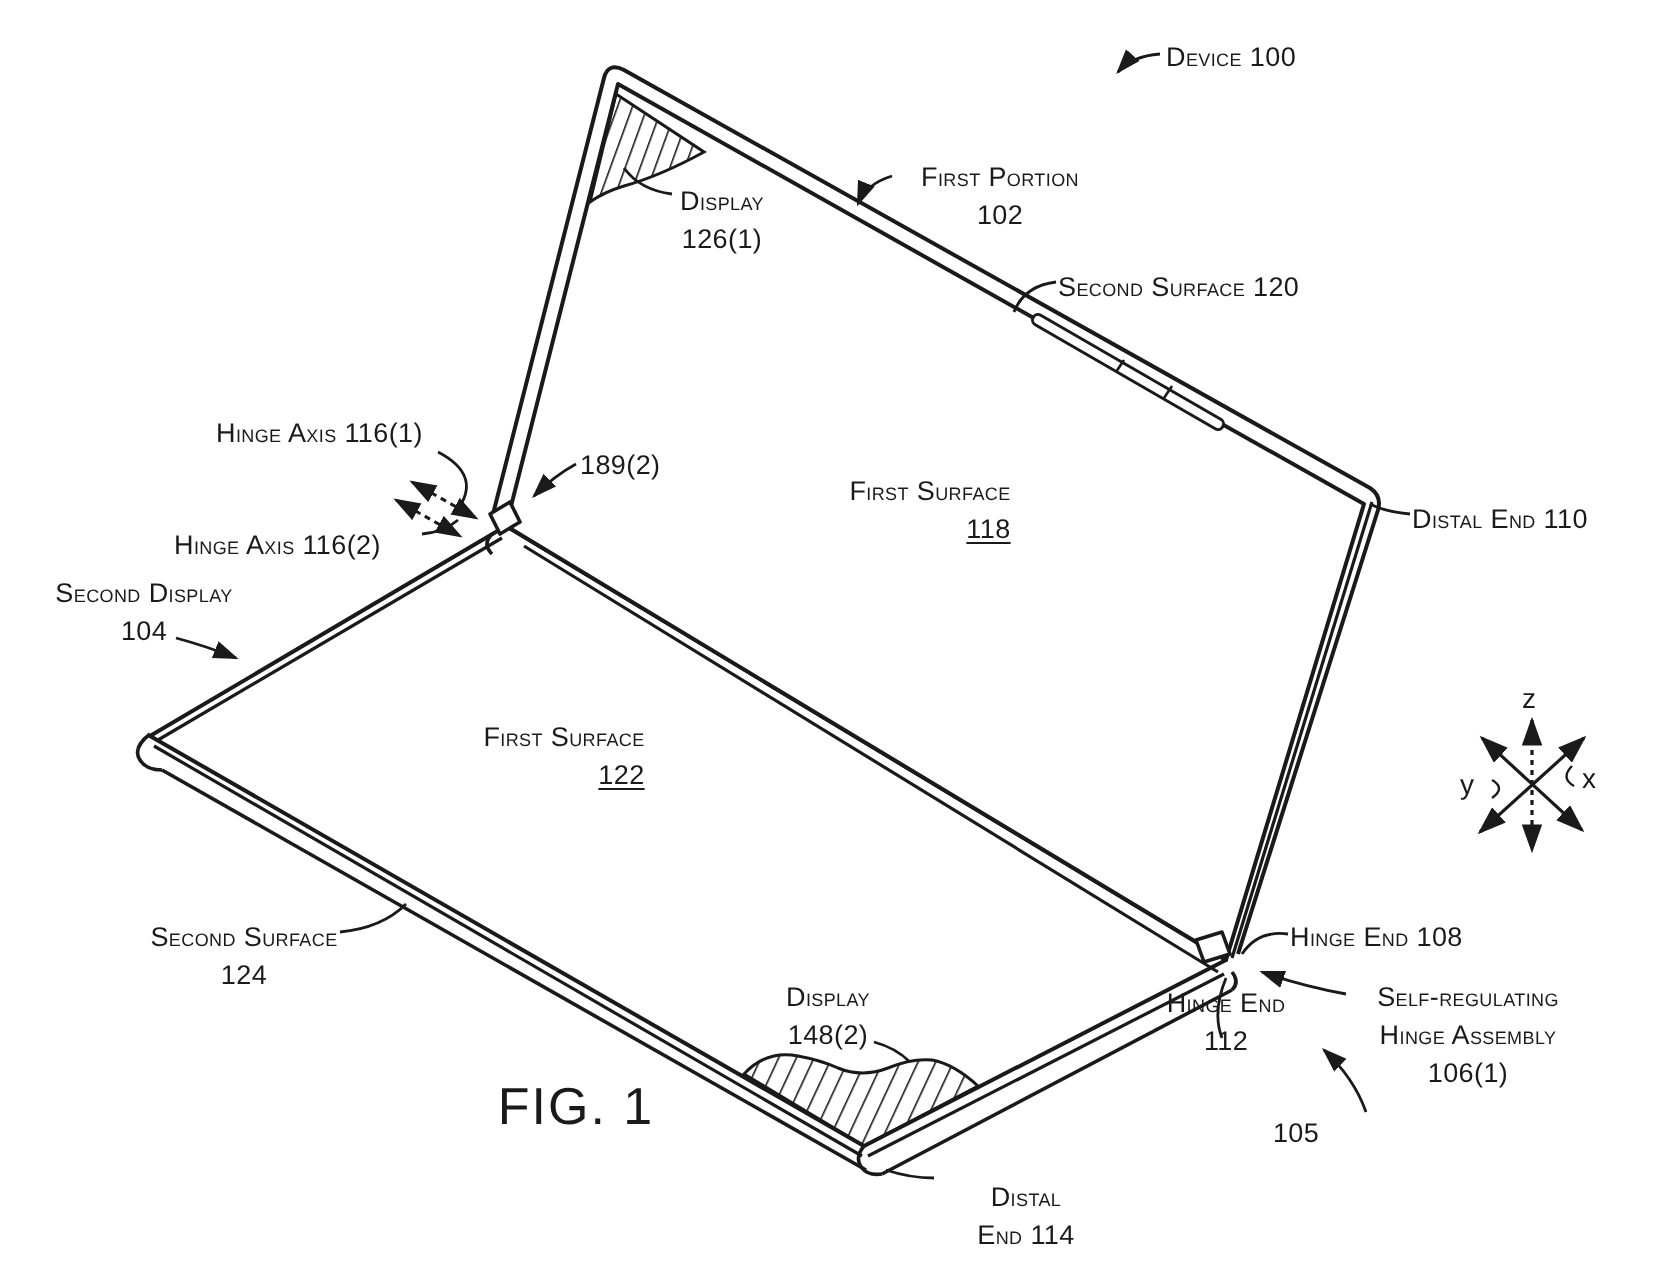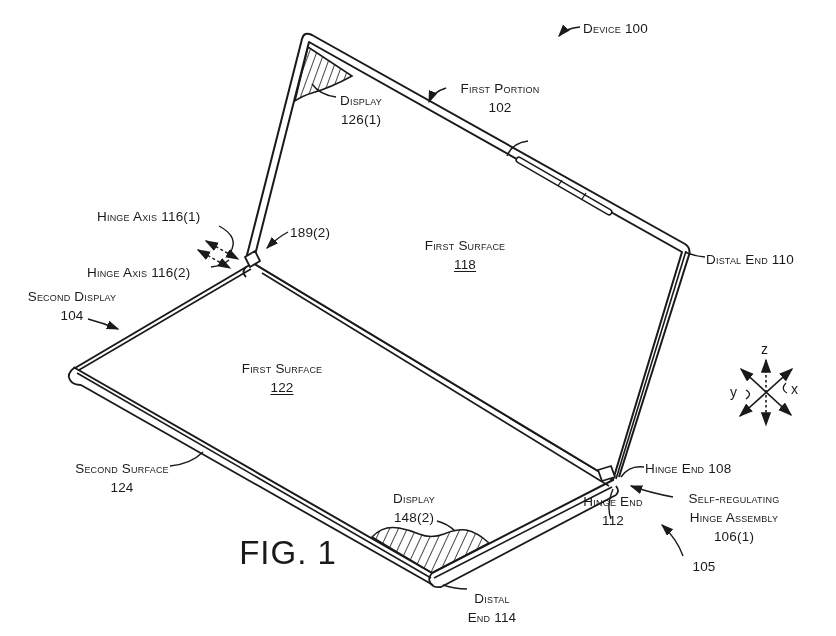--- a/index.html
+++ b/index.html
@@ -2,22 +2,22 @@
 <html><head>
 <meta charset="utf-8">
 <style>
   html,body{margin:0;padding:0;background:#fff;}
   #stage{position:relative;width:836px;height:636px;background:#fff;overflow:hidden;
          font-family:"Liberation Sans", sans-serif;color:#1a1a1a;}
   #art{position:absolute;left:0;top:0;}
   .lbl{position:absolute;font-size:13.5px;font-variant:small-caps;letter-spacing:.2px;
        line-height:19px;white-space:nowrap;color:#1a1a1a;}
   .ctr{text-align:center;transform:translateX(-50%);}
-  .u{text-decoration:underline;text-underline-offset:2px;}
-  .fig{font-size:33px;font-variant:normal;letter-spacing:1px;line-height:30px;text-align:right;}
+  .u{text-decoration:underline;text-underline-offset:2px;text-align:right;}
+  .fig{font-size:26px;font-variant:normal;letter-spacing:1px;line-height:30px;text-align:right;}
   .axis{font-size:14px;font-variant:normal;}
 </style>
 </head>
 <body>
 
 <div id="stage">
 
   <svg id="art" width="836" height="636" viewBox="0 0 836 636">
     <defs>
       <marker id="ah" orient="auto-start-reverse" markerWidth="11" markerHeight="9" refX="8" refY="3.2">
@@ -114,22 +114,25 @@
   <div class="lbl ctr" style="left:500px;top:79px">
     <div>First Portion</div>
     <div>102</div>
   </div>
 
   <div class="lbl ctr" style="left:361px;top:91px">
     <div>Display</div>
     <div>126(1)</div>
   </div>
 
-
-  <div class="lbl" style="left:97px;top:207px">
+  <div class="lbl" style="left:529px;top:134px">
+    <div>Second Surface 120</div>
+  </div>
+
+  <div class="lbl" style="left:108px;top:207px">
     <div>Hinge Axis 116(1)</div>
   </div>
 
   <div class="lbl" style="left:87px;top:263px">
     <div>Hinge Axis 116(2)</div>
   </div>
 
   <div class="lbl" style="left:290px;top:223px">
     <div>189(2)</div>
   </div>
@@ -160,41 +163,41 @@
 
   <div class="lbl ctr" style="left:414px;top:489px">
     <div>Display</div>
     <div>148(2)</div>
   </div>
 
   <div class="lbl ctr fig" style="left:288px;top:538px">
     <div>FIG. 1</div>
   </div>
 
-  <div class="lbl ctr" style="left:492px;top:589px">
+  <div class="lbl ctr" style="left:513px;top:589px">
     <div>Distal</div>
     <div>End 114</div>
   </div>
 
   <div class="lbl ctr" style="left:613px;top:492px">
     <div>Hinge End</div>
     <div>112</div>
   </div>
 
   <div class="lbl" style="left:645px;top:459px">
     <div>Hinge End 108</div>
   </div>
 
   <div class="lbl ctr" style="left:734px;top:489px">
     <div>Self-regulating</div>
     <div>Hinge Assembly</div>
     <div>106(1)</div>
   </div>
 
-  <div class="lbl ctr" style="left:704px;top:557px">
+  <div class="lbl ctr" style="left:648px;top:557px">
     <div>105</div>
   </div>
 
   <div class="lbl axis" style="left:761px;top:340px">
     <span>z</span>
   </div>
   <div class="lbl axis" style="left:730px;top:383px">
     <span>y</span>
   </div>
   <div class="lbl axis" style="left:791px;top:380px">

